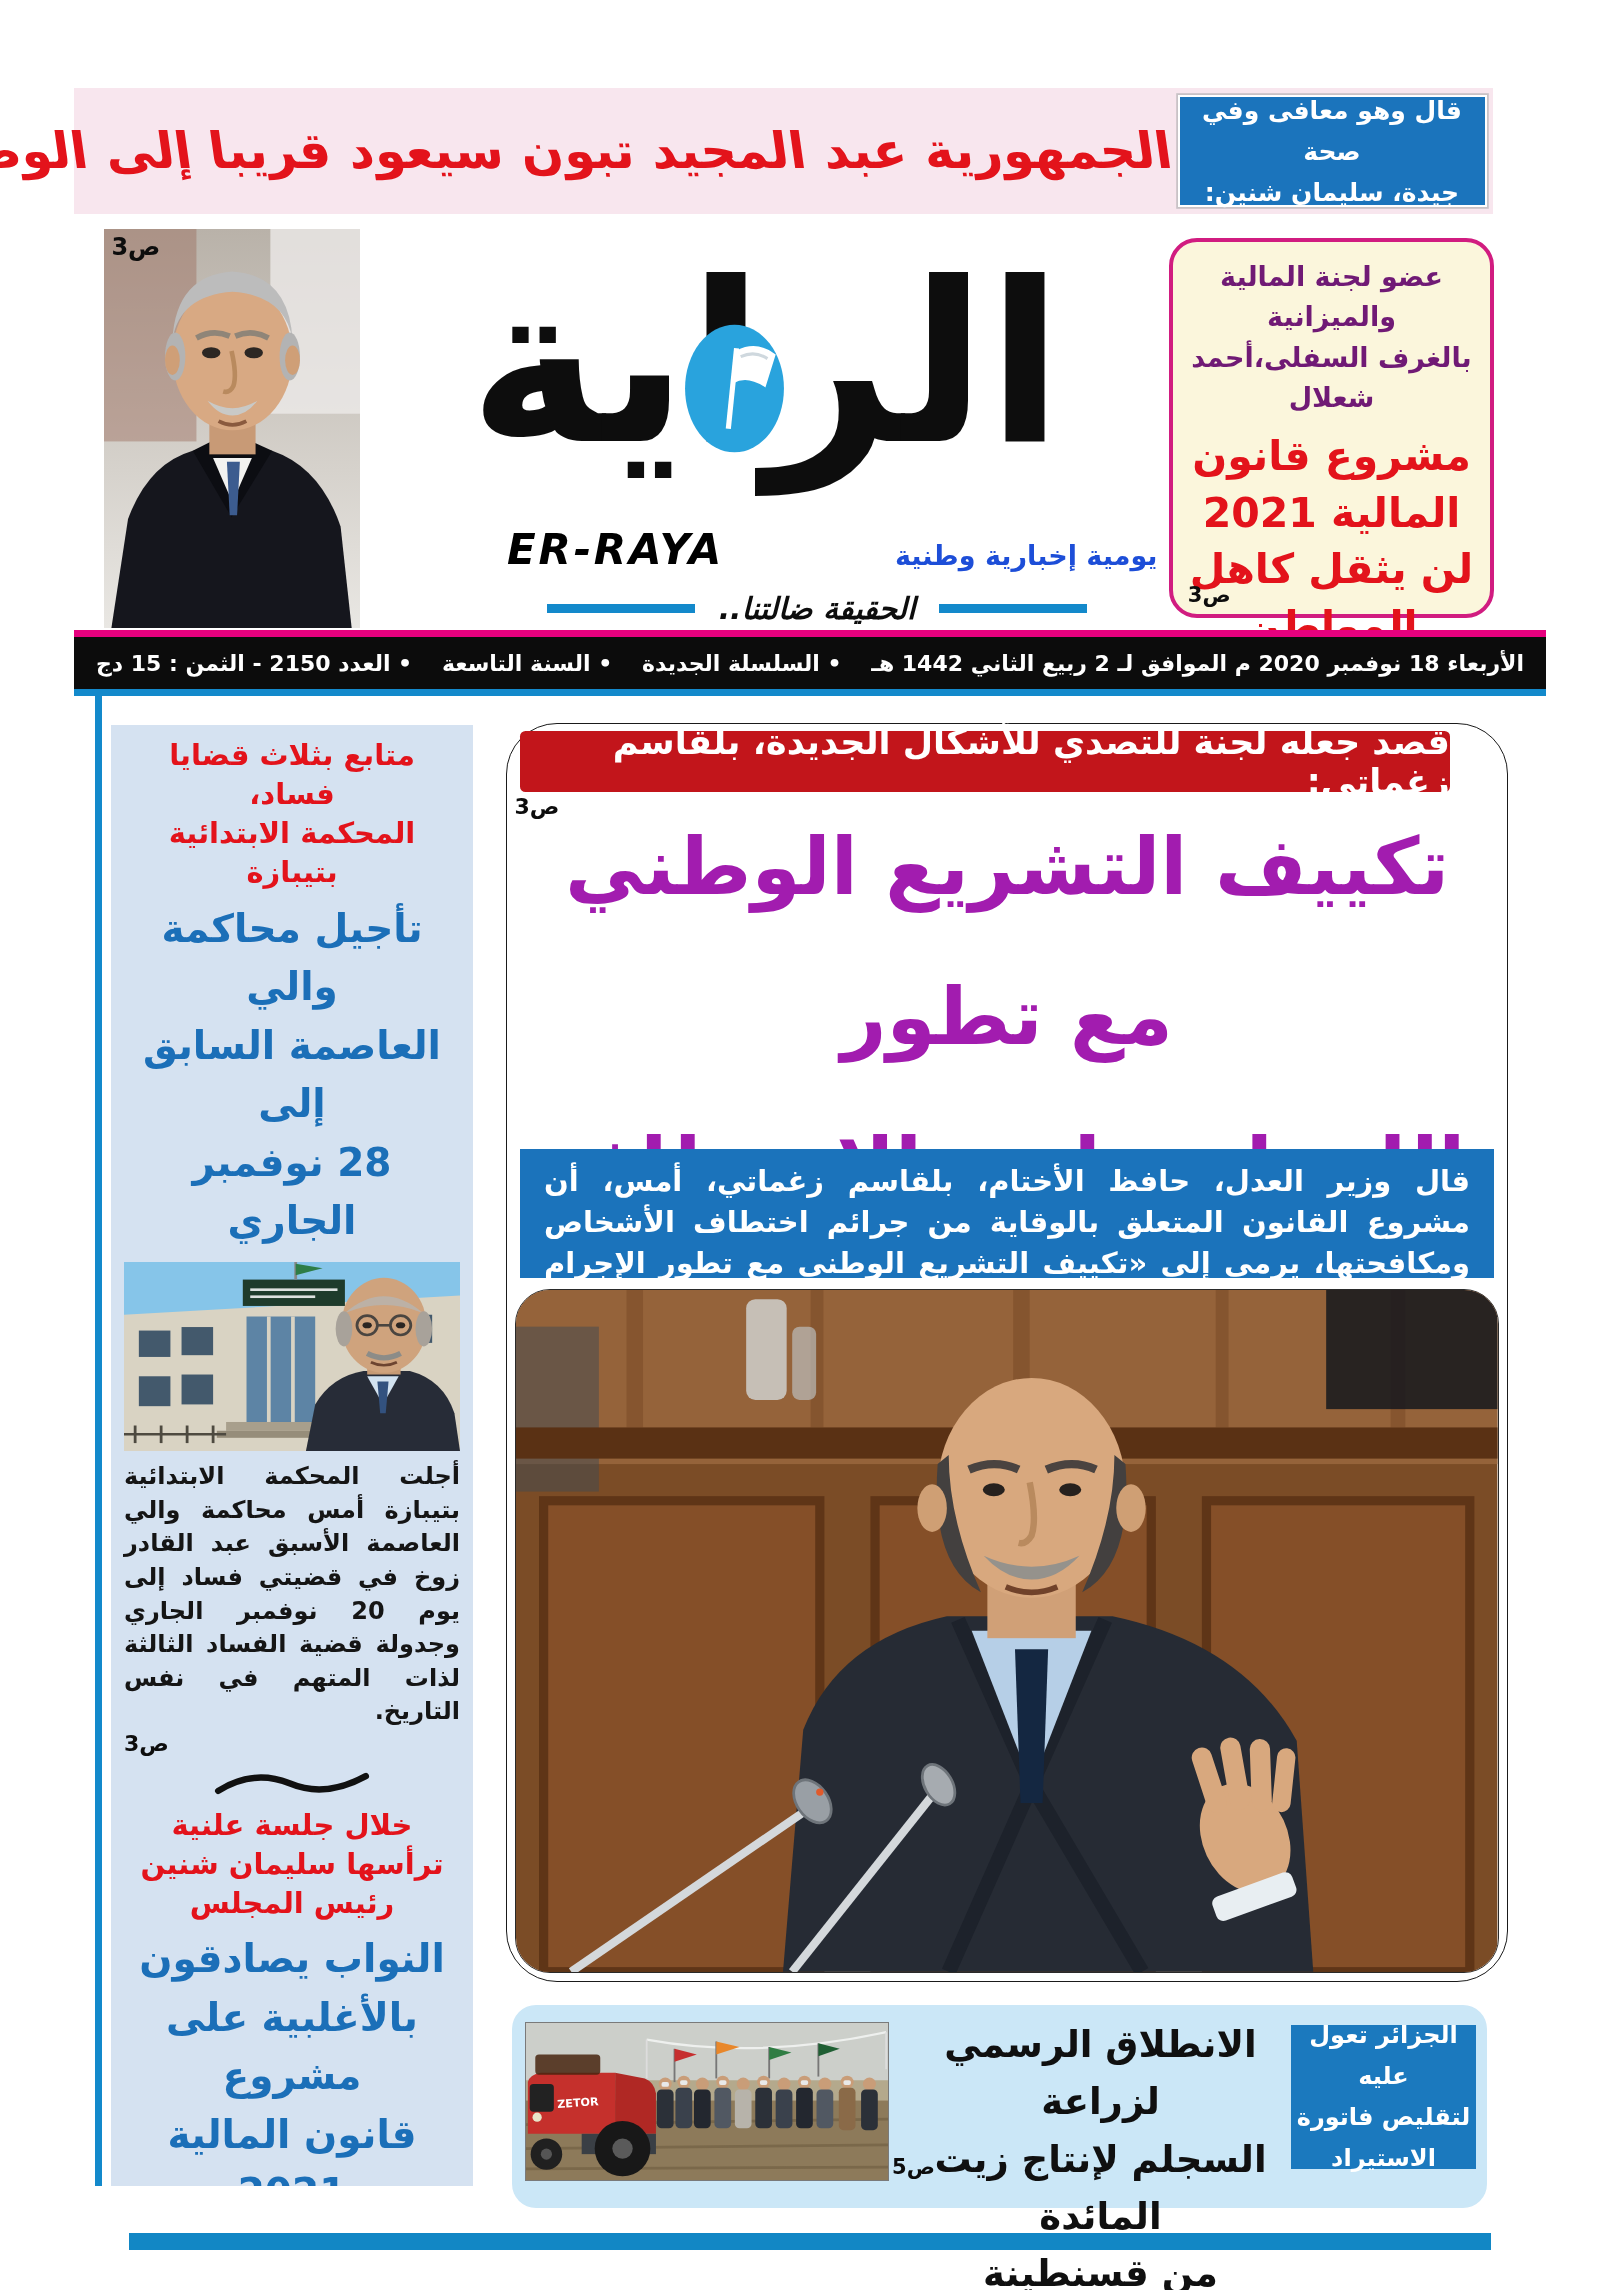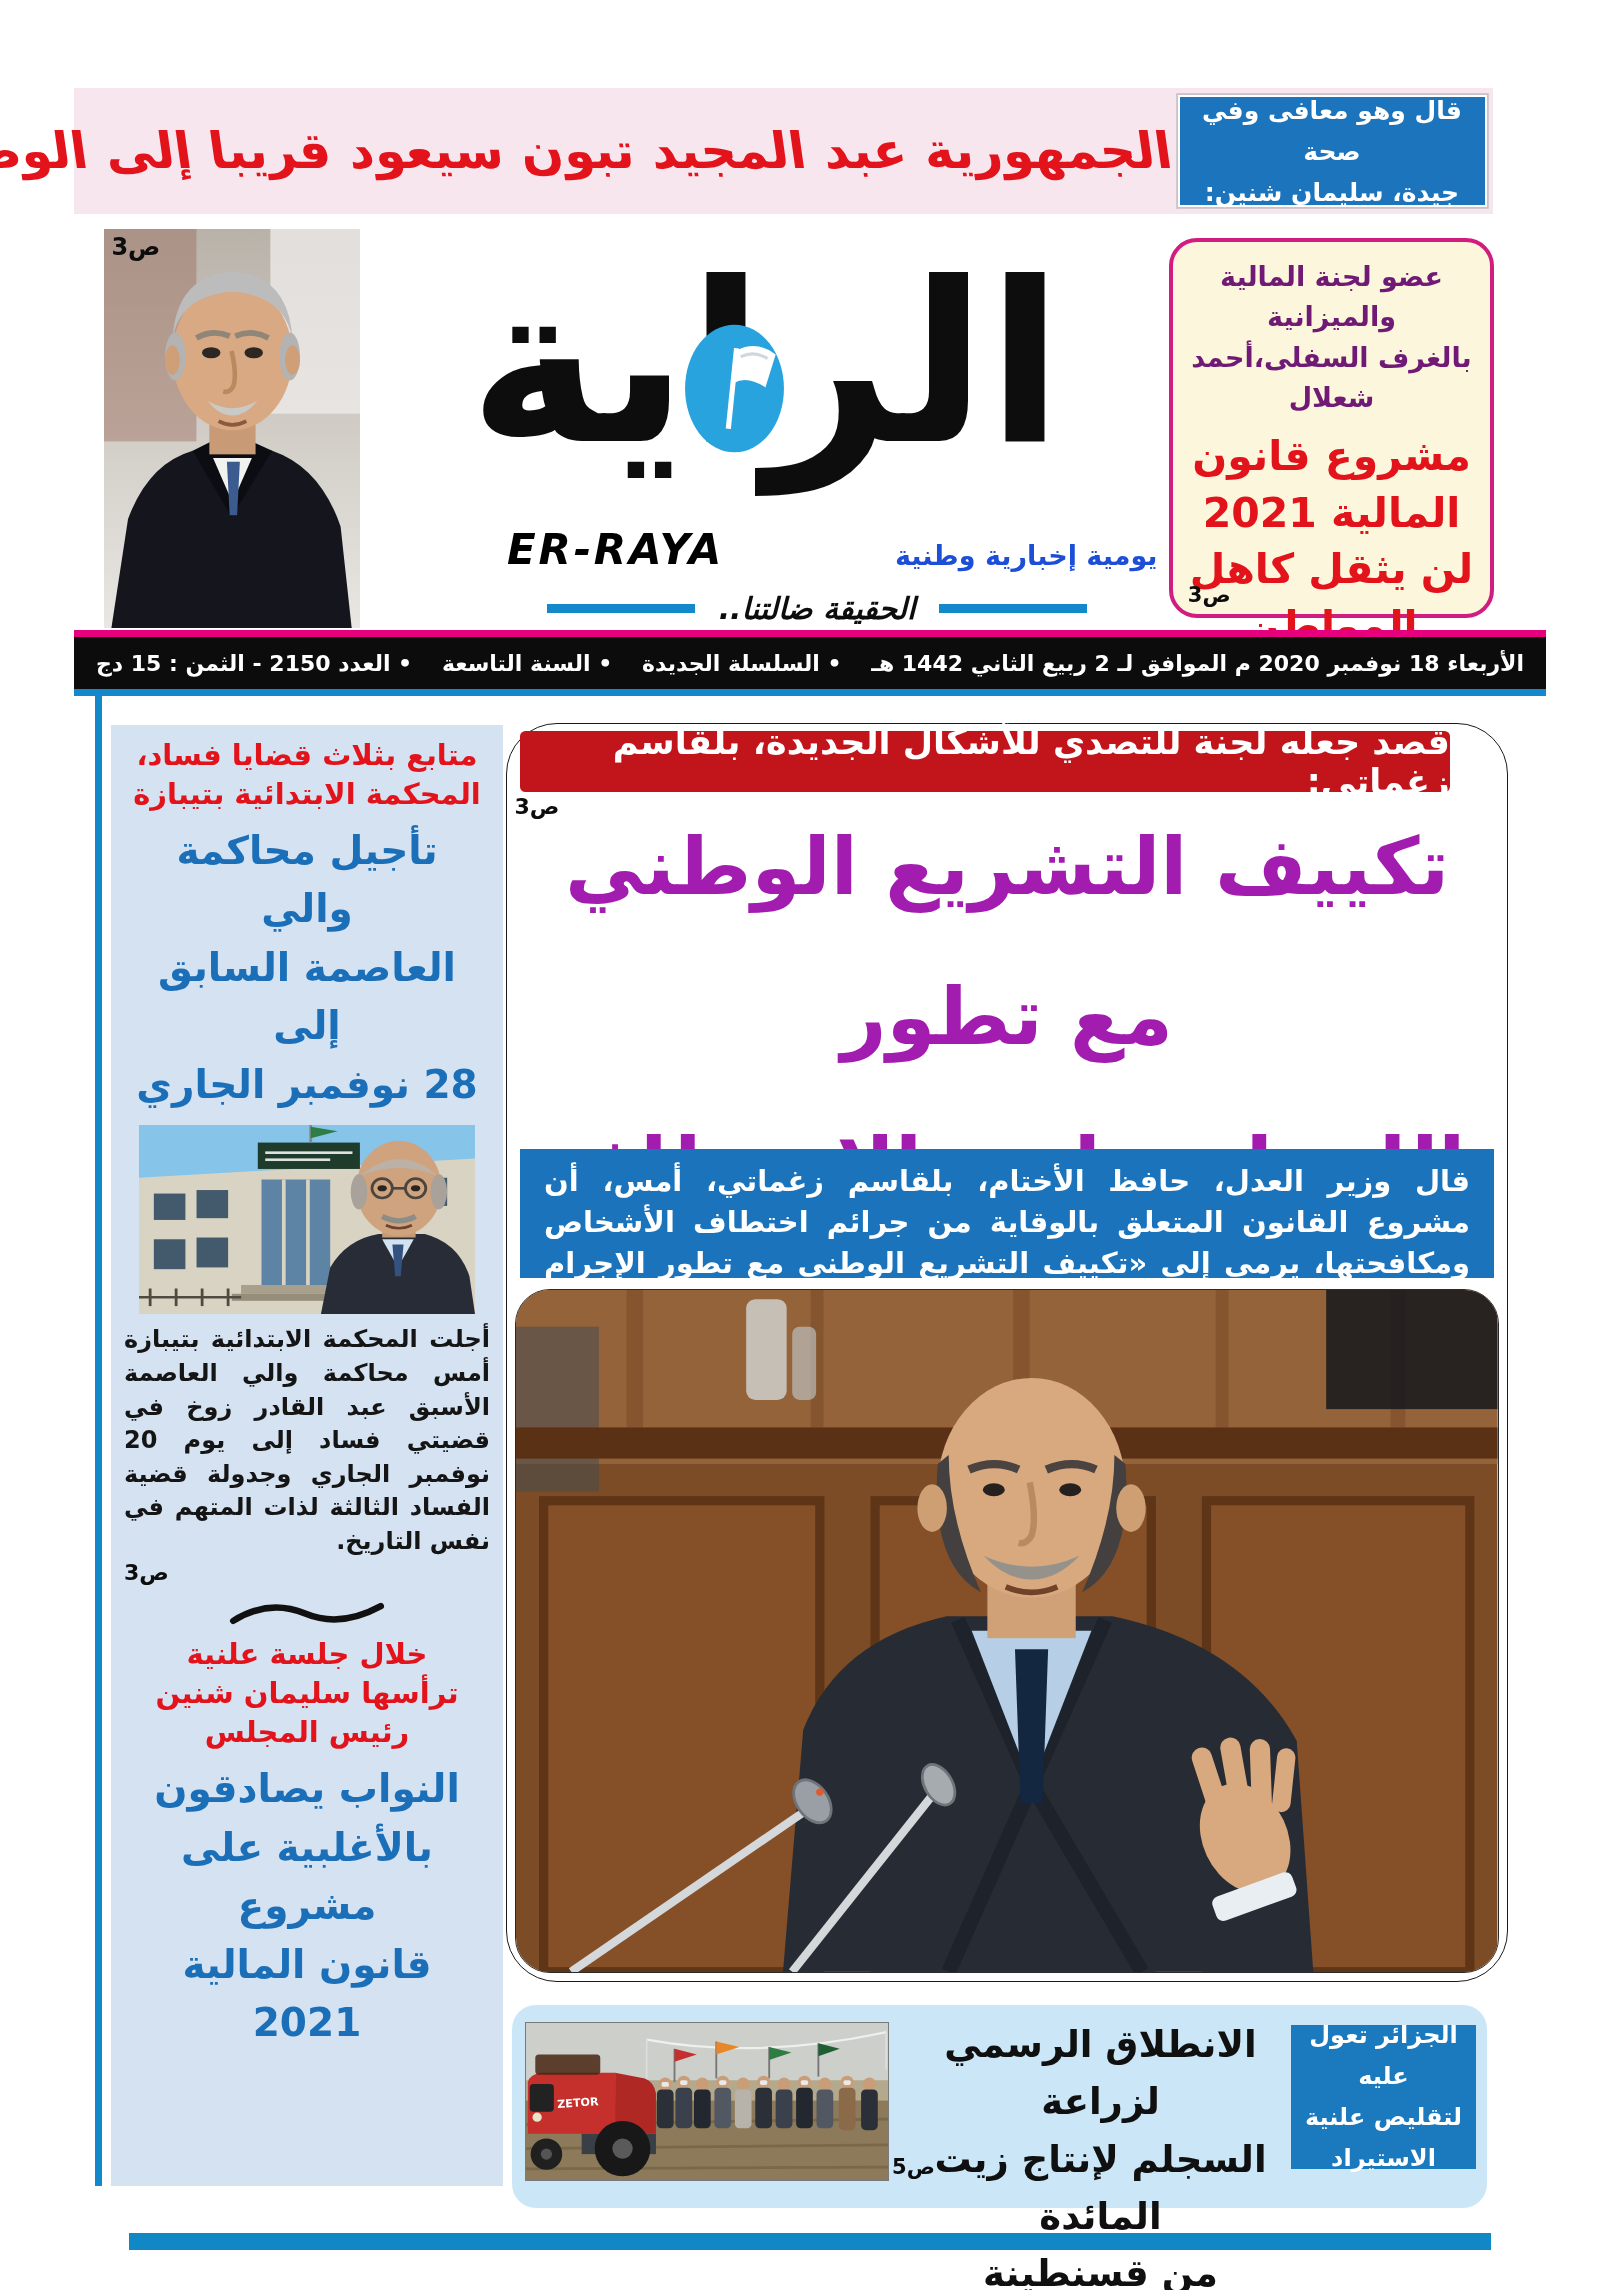--- a/index.html
+++ b/index.html
@@ -46,21 +46,21 @@
   .rule-magenta{left:74px;top:630px;width:1472px;height:6.5px;background:#E6007E;}
   .datebar{left:74px;top:637px;width:1472px;height:52px;background:#0C0C0C;color:#fff;
       display:flex;align-items:center;justify-content:space-between;box-sizing:border-box;
       padding:0 22px;font-size:22px;}
   .datebar .ltr{direction:ltr;unicode-bidi:isolate;}
   .rule-blue{left:74px;top:689px;width:1472px;height:7.4px;background:#1389CB;}
   .rule-left{left:95px;top:696px;width:6.5px;height:1490px;background:#1389CB;}
   .rule-bottom{left:129px;top:2233px;width:1362px;height:16.6px;background:#1287C5;}
 
   
-  .sidebar{left:111px;top:725px;width:392px;height:1461px;background:#D5E2F1;
+  .sidebar{left:111px;top:725px;width:362px;height:1461px;background:#D5E2F1;
       box-sizing:border-box;padding:11px 13px;text-align:center;overflow:hidden;}
   .sb-kicker{color:#E3131B;font-size:29px;line-height:1.35;}
   .sb-headline{color:#1B6FB8;font-size:39px;line-height:1.5;margin-top:7.4px;}
   .sb-photo{width:336px;margin:11px auto 9.2px;overflow:hidden;}
   .sb-photo svg{display:block;width:100%;height:100%;}
   .ph1{height:189px;}
   .sb-body{font-size:24px;line-height:1.4;text-align:justify;color:#151515;}
   .sb-ref{text-align:left;font-size:22px;margin-top:1.8px;color:#0d0d0d;}
   .sb-divider{display:block;margin:9.2px auto 3.7px;}
 
@@ -384,20 +384,20 @@
           <circle cx="104" cy="136" r="11" fill="#5a5a5a"></circle>
         <circle cx="22" cy="142" r="17" fill="#202020"></circle>
           <circle cx="22" cy="142" r="6" fill="#555"></circle>
       </svg>
     </div>
     <div class="bottom-ref rtl">ص5</div>
     <div class="bottom-headline rtl pre">الانطلاق الرسمي لزراعة
 السجلم لإنتاج زيت المائدة
 من قسنطينة</div>
     <div class="bottom-sidebox rtl pre">الجزائر تعول عليه
-لتقليص علنية
+لتقليص فاتورة
 الاستيراد</div>
   </div>
 
   <div class="abs rule-bottom"></div>
 
 </div>
 
 
 </body></html>

